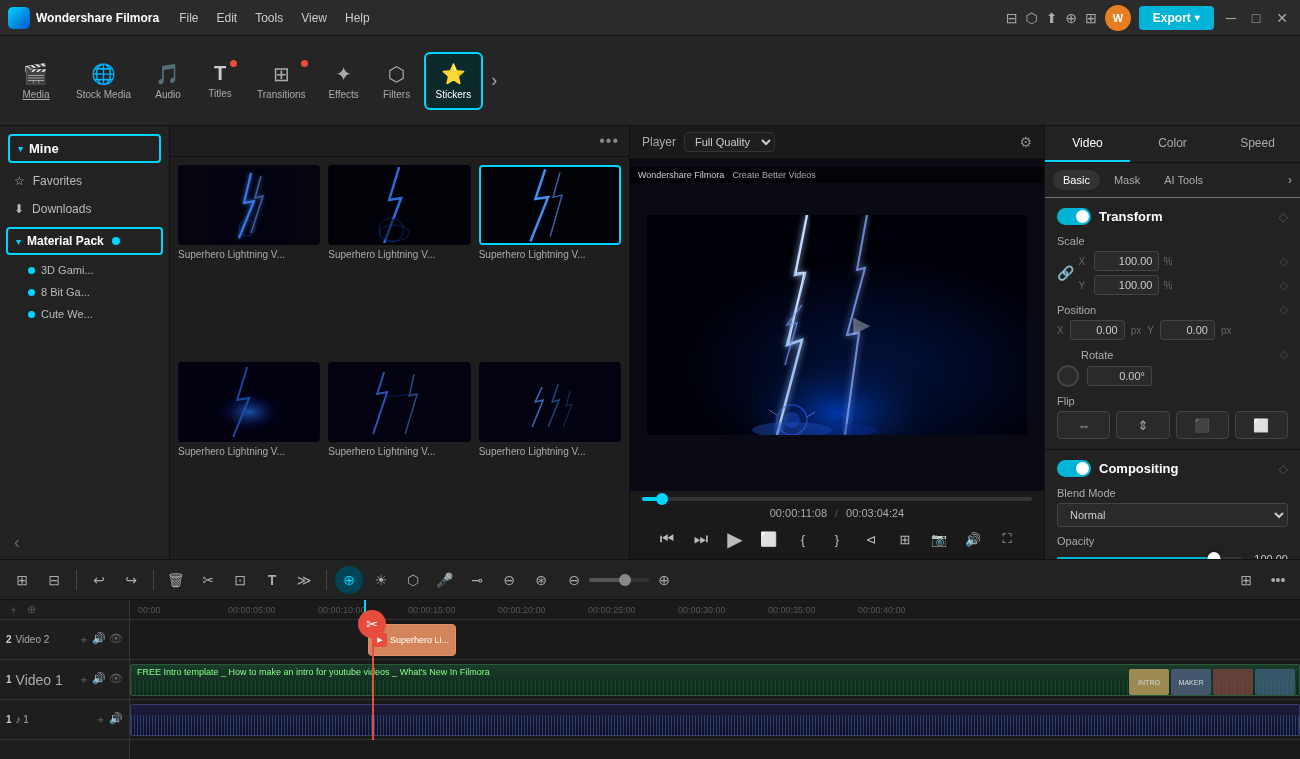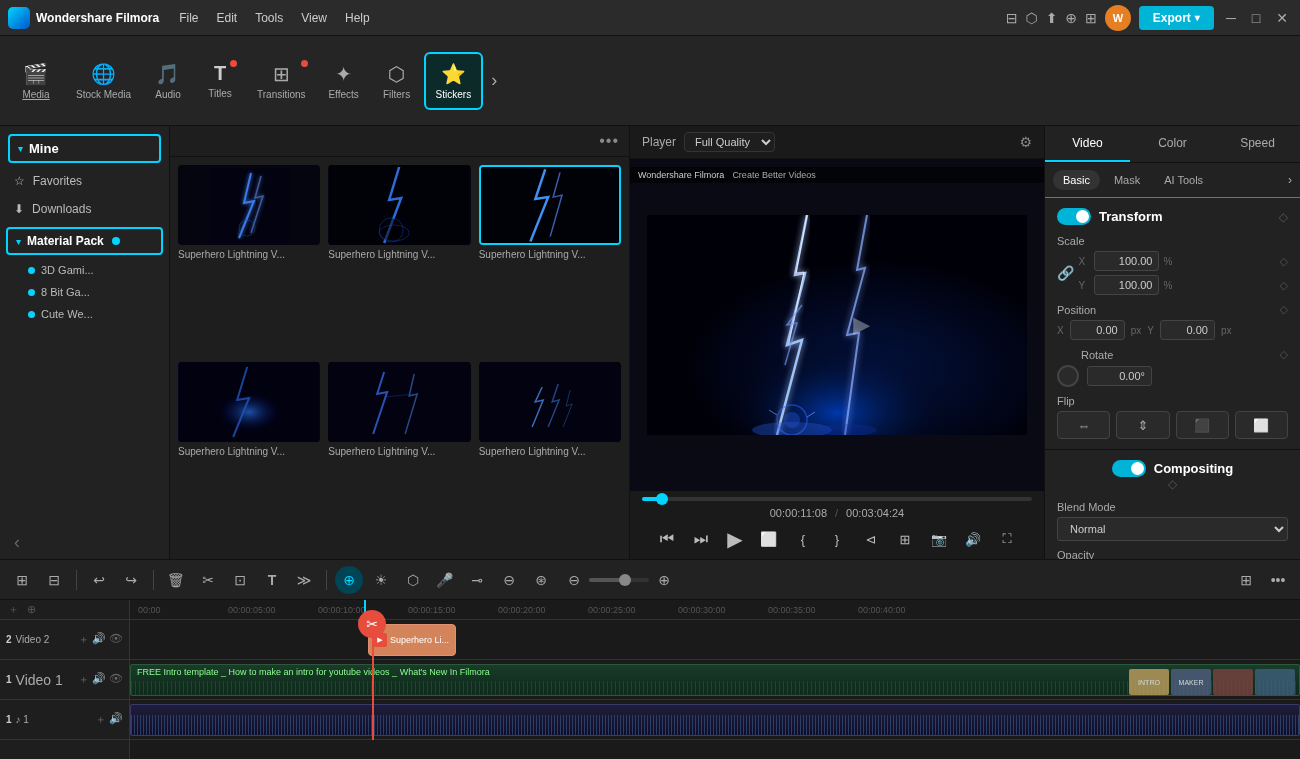--- a/index.html
+++ b/index.html
@@ -405,21 +405,21 @@
         <div style="display:flex;gap:6px;">
           <div style="flex:1;background:#2a2a2a;border:1px solid #444;border-radius:4px;height:28px;display:flex;align-items:center;justify-content:center;color:#aaa;cursor:pointer;font-size:13px;">⇔</div>
           <div style="flex:1;background:#2a2a2a;border:1px solid #444;border-radius:4px;height:28px;display:flex;align-items:center;justify-content:center;color:#aaa;cursor:pointer;font-size:13px;">⇕</div>
           <div style="flex:1;background:#2a2a2a;border:1px solid #444;border-radius:4px;height:28px;display:flex;align-items:center;justify-content:center;color:#aaa;cursor:pointer;font-size:13px;">⬛</div>
           <div style="flex:1;background:#2a2a2a;border:1px solid #444;border-radius:4px;height:28px;display:flex;align-items:center;justify-content:center;color:#aaa;cursor:pointer;font-size:13px;">⬜</div>
         </div>
       </div>
     </div>
 
     <div style="padding:10px 12px;border-bottom:1px solid #111;">
-      <div style="display:flex;align-items:center;justify-content:space-between;margin-bottom:10px;flex-direction:column;">
+      <div style="display:flex;align-items:center;justify-content:space-between;margin-bottom:10px;">
         <div style="display:flex;align-items:center;gap:8px;">
           <div style="width:34px;height:17px;background:#00b4d8;border-radius:9px;position:relative;cursor:pointer;flex-shrink:0;">
             <div style="position:absolute;right:2px;top:2px;width:13px;height:13px;background:#fff;border-radius:50%;"></div>
           </div>
           <span style="color:#fff;font-size:13px;font-weight:600;">Compositing</span>
         </div>
         <span style="color:#555;font-size:12px;cursor:pointer;">◇</span>
       </div>
 
       <div style="margin-bottom:8px;">

